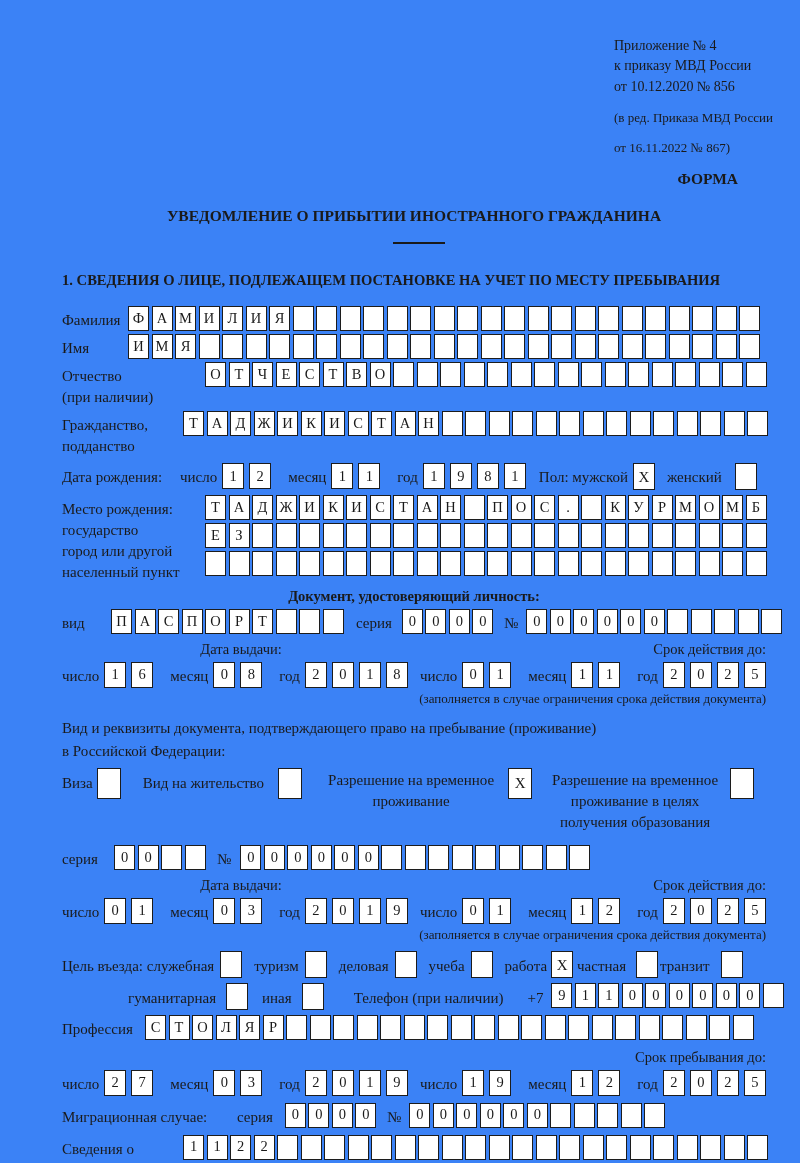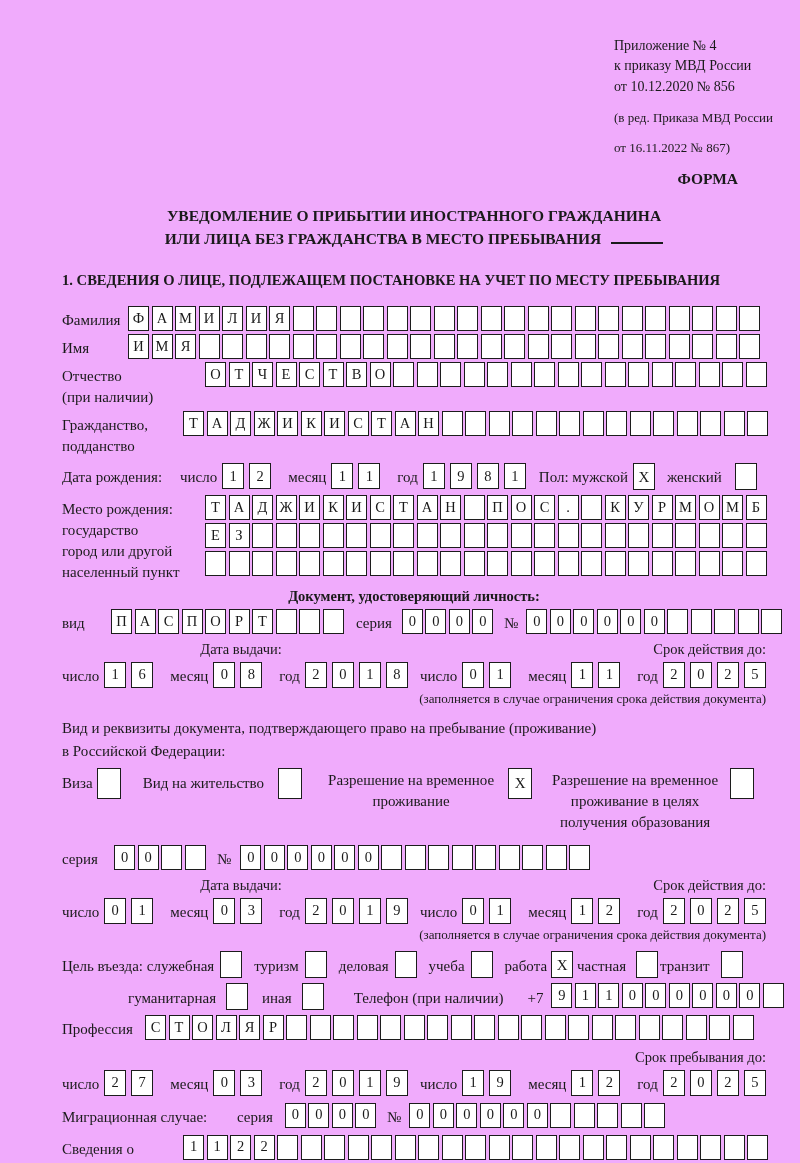--- a/index.html
+++ b/index.html
@@ -1,17 +1,17 @@
 <!DOCTYPE html>
 <html><head>
 <meta charset="utf-8">
 <style>
   html,body{margin:0;padding:0;background:#fff;}
   .page{position:relative;width:800px;height:1163px;box-sizing:border-box;
-        padding:36px 34px 8px 62px;background:#f0abfc;color:#1a1a1a;
+        padding:36px 34px 8px 62px;background:#3b82f6;color:#1a1a1a;
         font:15px/1.35 "Liberation Serif", serif;overflow:hidden;}
   .ref{margin-left:552px;font-size:14px;line-height:1.45;white-space:nowrap;}
   .ref .sub{font-size:13px;line-height:1.4;margin-top:12px;}
   .forma{text-align:right;padding-right:28px;font-weight:bold;font-size:15.5px;margin-top:12px;}
   .title{margin-top:14px;text-align:center;font-weight:bold;font-size:15.5px;line-height:1.5;}
   .blank{display:inline-block;width:52px;border-bottom:2px solid #1a1a1a;margin-left:10px;}
   .sec{margin-top:20px;font-weight:bold;font-size:14.6px;}
   .frow{display:flex;align-items:flex-start;margin-top:3px;}
   .mt16{margin-top:16px;}
   .lbl{flex:none;padding-top:4px;font-size:15px;}
@@ -52,21 +52,21 @@
     <div>от 10.12.2020 № 856</div>
     <div class="sub">(в ред. Приказа МВД России</div>
     <div class="sub">от 16.11.2022 № 867)</div>
   </div>
 
   <div class="forma">ФОРМА</div>
 
   <div class="title">
     <div>УВЕДОМЛЕНИЕ О ПРИБЫТИИ ИНОСТРАННОГО ГРАЖДАНИНА</div>
     <div>
-      <span>ИЛИ ЛИЦА БЕЗ ГРАЖДАНСТВА В МЕСТО ПРЕБЫВАНИЯ</span><span class="blank"></span>
+      <span class="blank"></span>
     </div>
   </div>
 
   <div class="sec">1. СВЕДЕНИЯ О ЛИЦЕ, ПОДЛЕЖАЩЕМ ПОСТАНОВКЕ НА УЧЕТ ПО МЕСТУ ПРЕБЫВАНИЯ</div>
 
   <div class="frow mt16">
     <span class="lbl" style="width:66px">Фамилия</span>
     <div class="cells">
         <span class="cell">Ф</span>
         <span class="cell">А</span>

